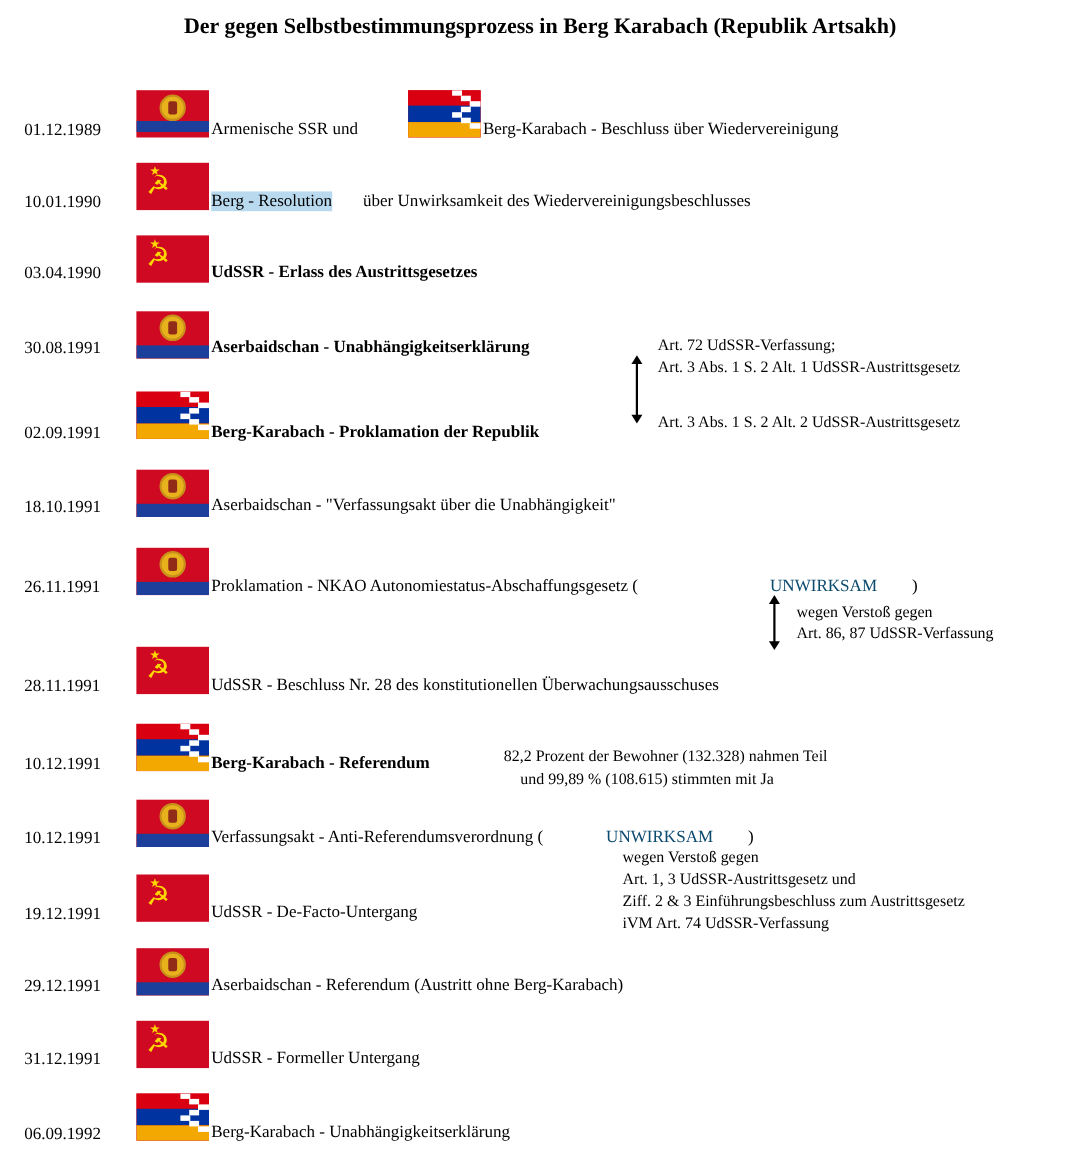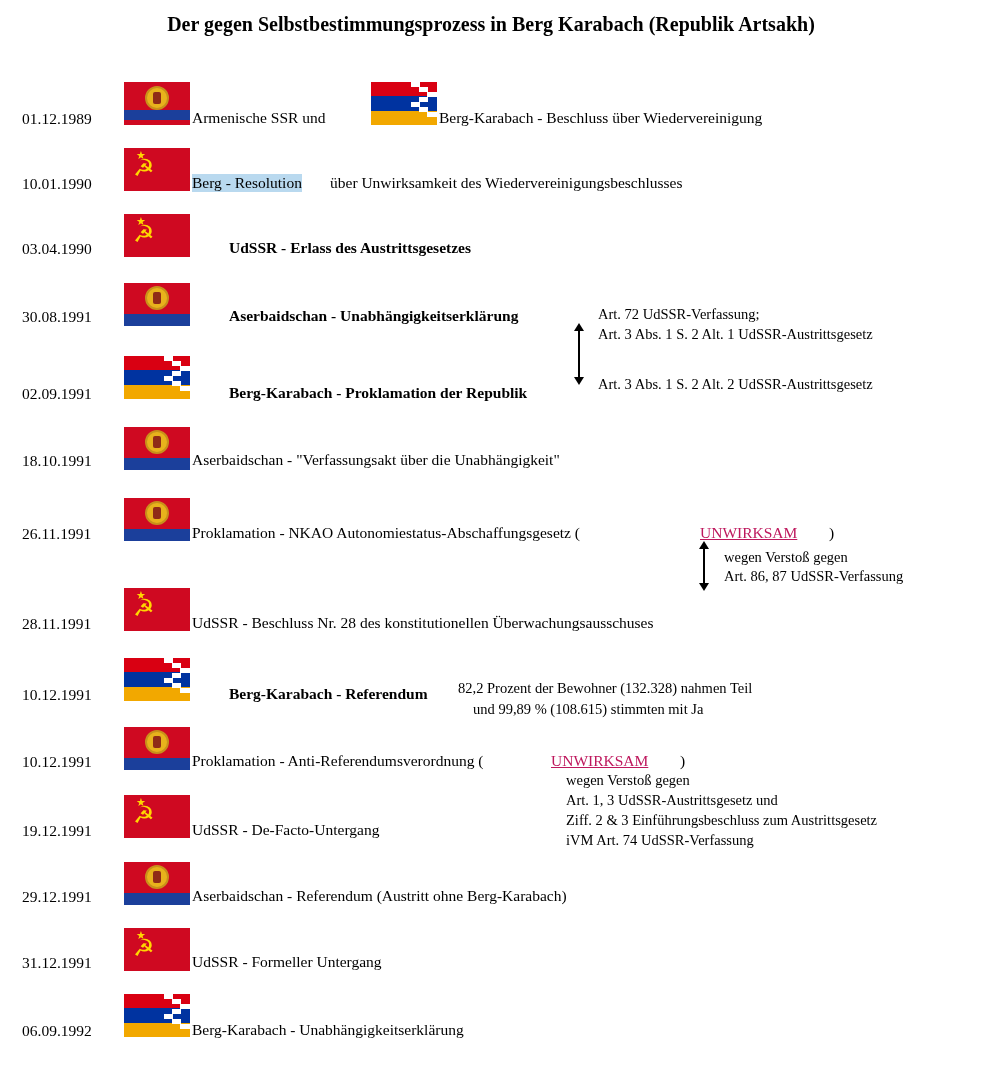--- a/index.html
+++ b/index.html
@@ -41,31 +41,31 @@
     position: absolute;
     width: 66px;
     height: 43px;
     overflow: hidden;
   }
   .label {
     position: absolute;
     font-size: 15.5px;
     white-space: nowrap;
   }
-  .label.bold { font-weight: bold; margin-left: 37px; }
+  .label.bold { font-weight: bold; }
   .note {
     position: absolute;
     font-size: 14.5px;
     white-space: nowrap;
     line-height: 19px;
   }
   .hl {
     background: #b9d9ef;
   }
-  .red { color: #be185d; text-decoration: underline; }
+  .red { color: #0c4a6e; }
 
   
   
   .flag-ussr {
     background: #cf0921;
   }
   .flag-ussr .hammer {
     position: absolute;
     left: 9px;
     top: 7px;
@@ -296,21 +296,21 @@
   <div class="note" style="left:458px; top:679px">82,2 Prozent der Bewohner (132.328) nahmen Teil</div>
   <div class="note" style="left:473px; top:700px">und 99,89 % (108.615) stimmten mit Ja</div>
 </div>
 
 <div class="row">
   <div class="date" style="top:753px">10.12.1991</div>
   <div class="flag flag-azssr" style="left:124px; top:727px">
     <div class="stripe"></div>
       <div class="emblem"></div>
   </div>
-  <div class="label" style="left:192px; top:752px">Proklamation - Anti-Referendumsverordnung (</div>
+  <div class="label" style="left:192px; top:752px">Verfassungsakt - Anti-Referendumsverordnung (</div>
   <div class="label red" style="left:551px; top:752px">UNWIRKSAM</div>
   <div class="label" style="left:680px; top:752px">)</div>
 </div>
 
 <div class="row">
   <div class="date" style="top:822px">19.12.1991</div>
   <div class="flag flag-ussr" style="left:124px; top:795px">
     <div class="star">★</div>
       <div class="hammer">☭</div>
   </div>

